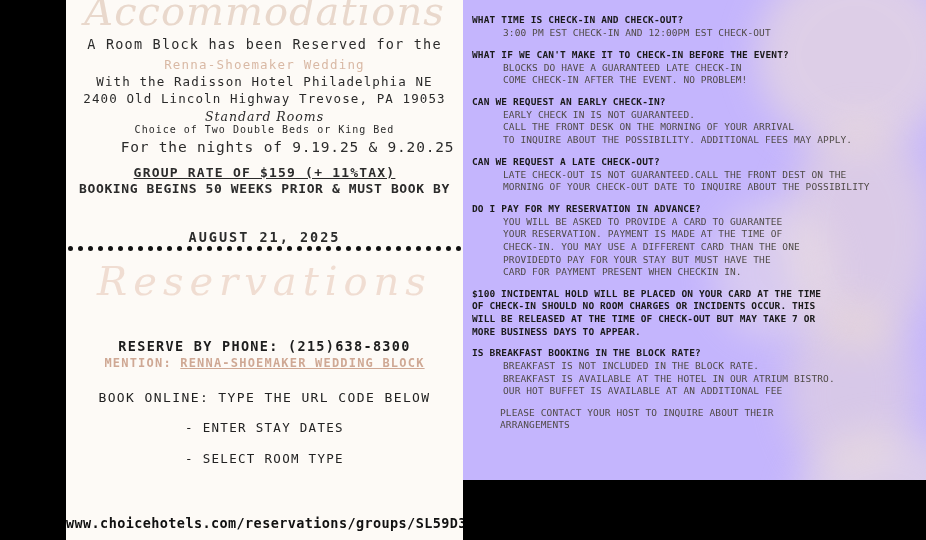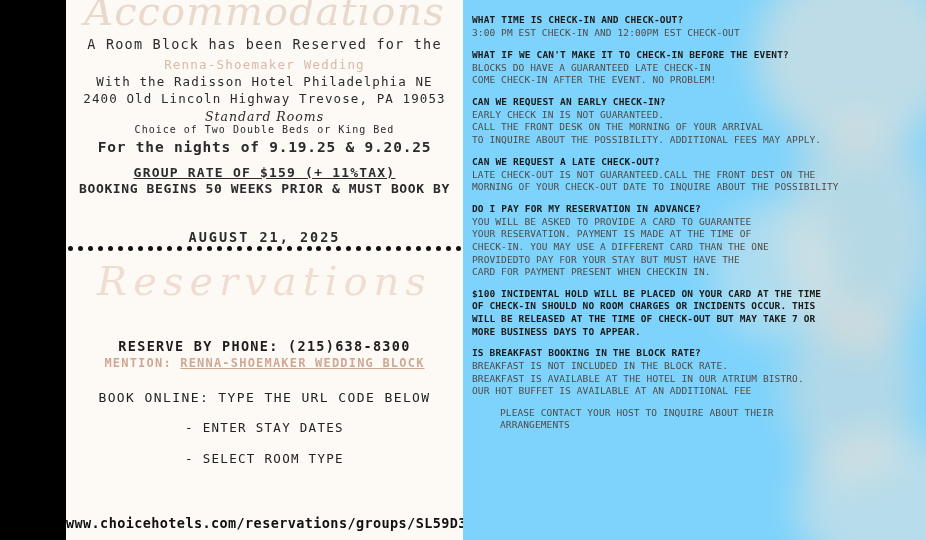--- a/index.html
+++ b/index.html
@@ -66,21 +66,21 @@
     color: #2b2b2b;
     font-family: "DejaVu Sans Mono", monospace;
     white-space: nowrap;
   }
   #line-roomblock { top: 36px; font-size: 13.5px; letter-spacing: 1.2px; }
   #line-couple    { top: 57px; font-size: 12.5px; letter-spacing: 1.2px; color: #d9b9a5; }
   #line-hotel     { top: 74px; font-size: 12.5px; letter-spacing: 1.1px; }
   #line-address   { top: 91px; font-size: 12.5px; letter-spacing: 1.1px; }
   #line-standard  { top: 109px; font-size: 12.5px; letter-spacing: 1px; font-family: "DejaVu Serif", serif; font-style: italic; }
   #line-beds      { top: 124px; font-size: 10px; letter-spacing: 1px; }
-  #line-nights    { top: 139px; font-size: 14.5px; font-weight: bold; letter-spacing: 0.8px; }
+  #line-nights    { top: 139px; font-size: 14.5px; font-weight: normal; letter-spacing: 0.8px; margin-left: 23px; }
   #line-rate      { top: 165px; font-size: 13px; font-weight: bold; letter-spacing: 1.2px; text-decoration: underline; }
   #line-booking   { top: 181px; font-size: 13px; font-weight: bold; letter-spacing: 0.6px; }
   #line-deadline  { top: 229px; font-size: 13.5px; font-weight: bold; letter-spacing: 2px; }
 
   #dot-divider {
     position: absolute;
     top: 244px;
     left: 0;
     width: 397px;
     height: 8px;
@@ -161,22 +161,22 @@
     letter-spacing: 0.4px;
     color: #111;
   }
 
   
   #right-panel {
     position: absolute;
     left: 463px;
     top: 0;
     width: 463px;
-    height: 540px;
-    background: #7dd3fc;
+    height: 480px;
+    background: #c4b5fd;
     overflow: hidden;
   }
   
   .blob {
     position: absolute;
     border-radius: 50%;
     filter: blur(18px);
     opacity: 0.55;
   }
   #blob1 { right: -30px; top: -40px; width: 200px; height: 190px; background: #f3e4d6; }
@@ -197,20 +197,21 @@
     color: #1a1a1a;
     letter-spacing: 0.15px;
     line-height: 12px;
     margin-bottom: 1px;
   }
   .faq-a {
     font-size: 9.5px;
     color: #4f4a46;
     letter-spacing: 0.1px;
     line-height: 12.6px;
+    margin-left: 31px;
   }
   .faq-note {
     font-size: 9.5px;
     font-weight: bold;
     color: #1a1a1a;
     letter-spacing: 0.1px;
     line-height: 12.6px;
     margin-bottom: 9px;
   }
   .faq-closing {

